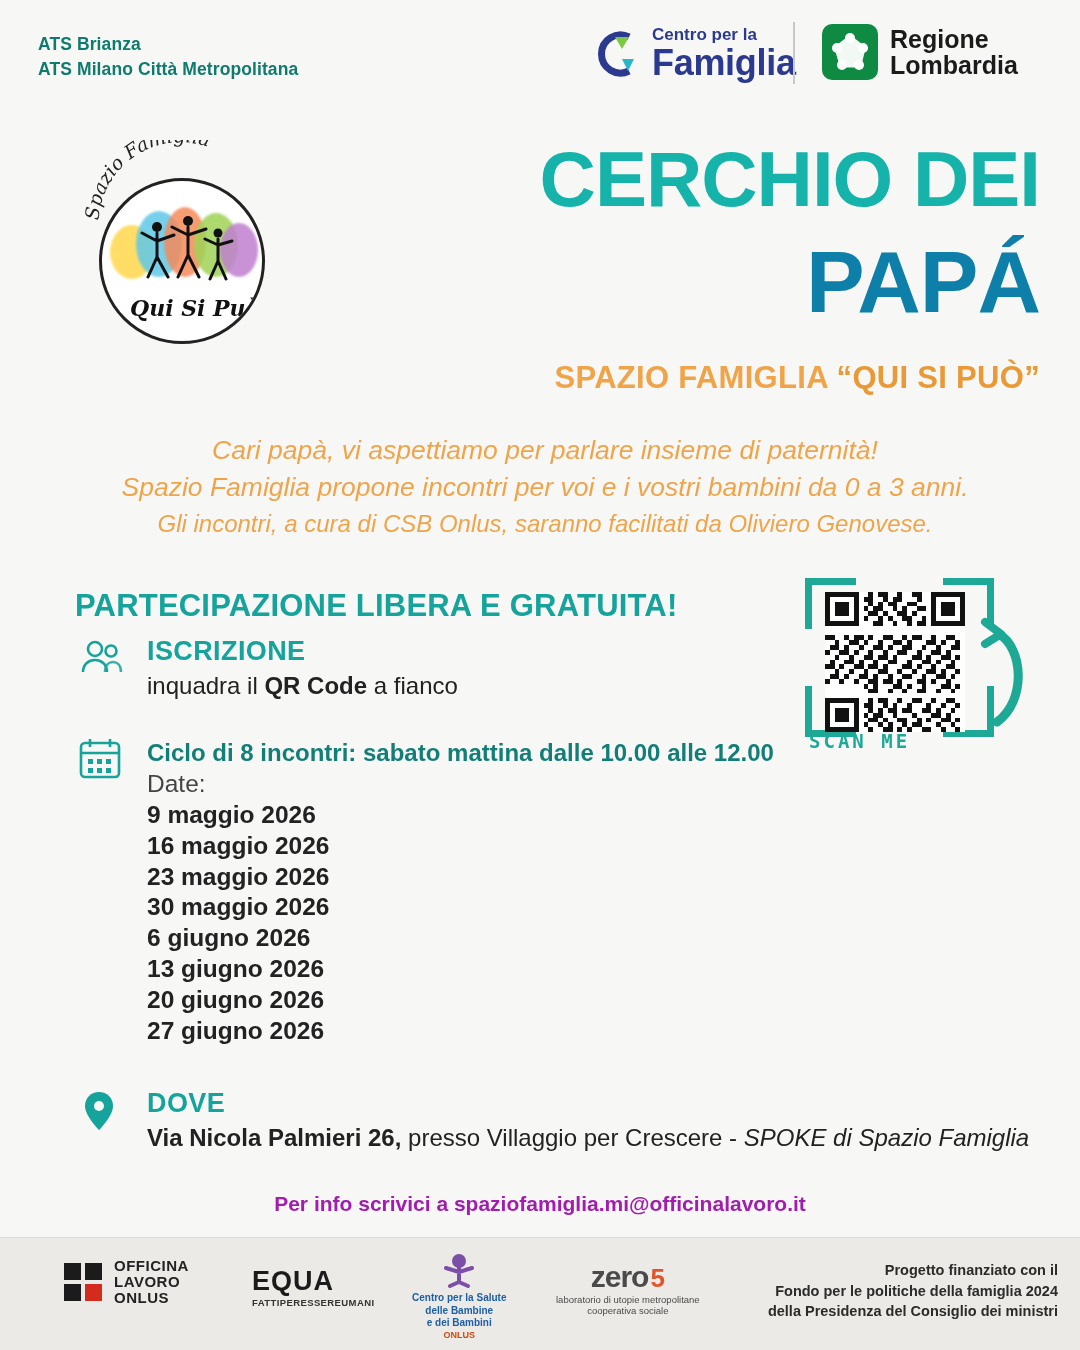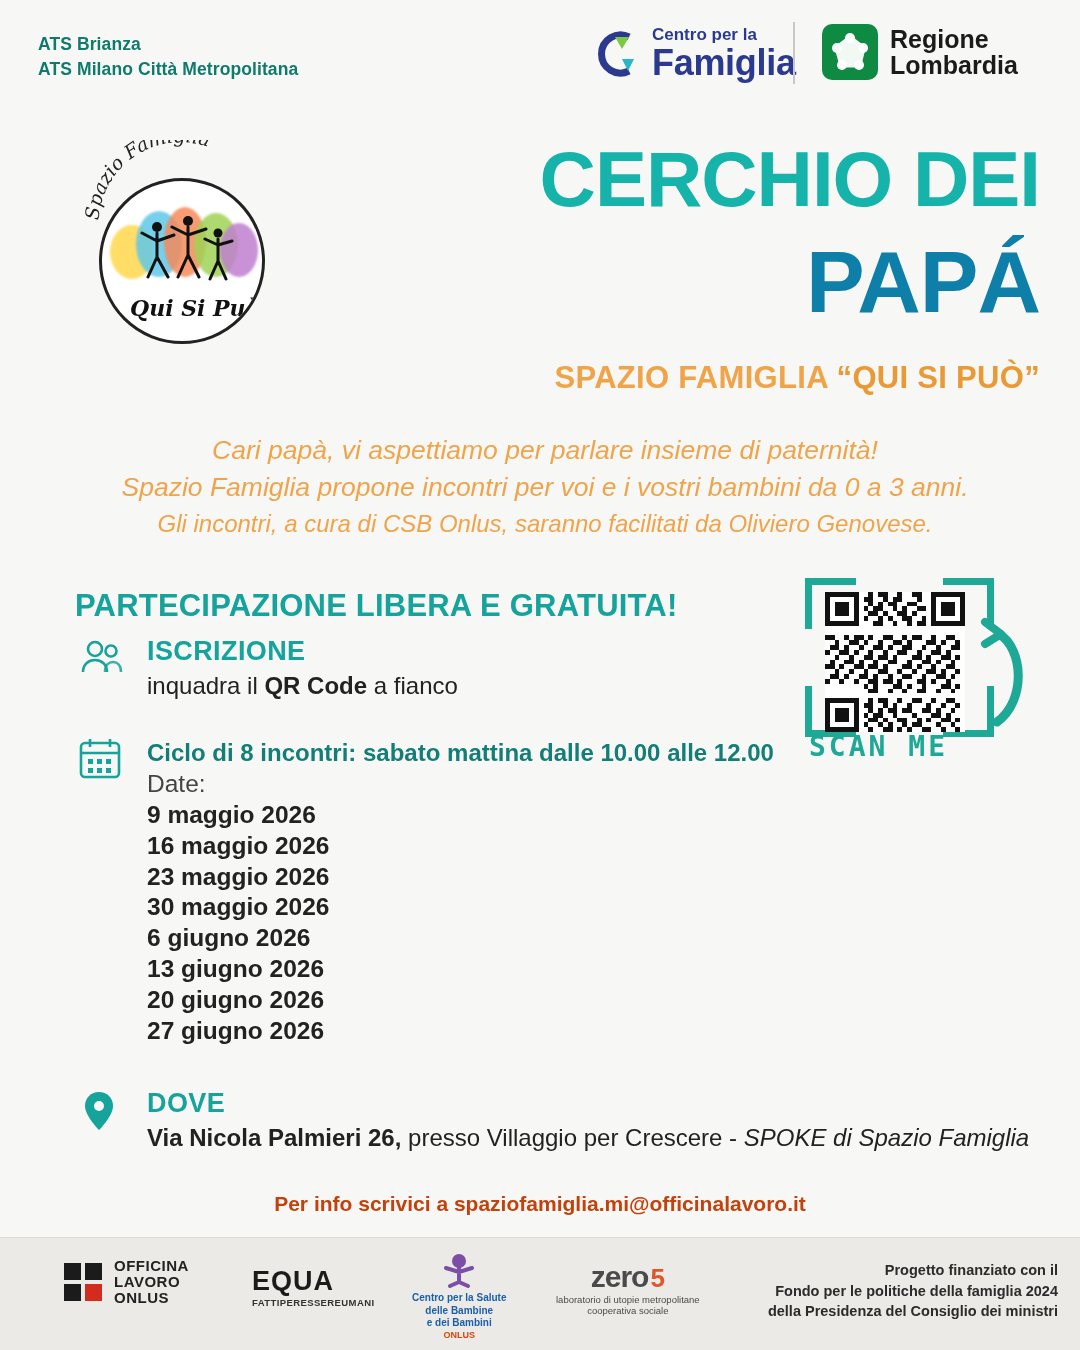--- a/index.html
+++ b/index.html
@@ -280,21 +280,21 @@
     position: absolute;
     left: 24px;
     top: 14px;
     width: 152px;
     height: 140px;
   }
   .scanme {
     position: absolute;
     left: 14px;
     top: 152px;
-    font-size: 28px;
+    font-size: 19px;
     font-weight: bold;
     letter-spacing: 3px;
     color: #1ea896;
     font-family: "DejaVu Sans Mono", monospace;
   }
   .scan-arrow {
     position: absolute;
     left: 176px;
     top: 36px;
     width: 62px;
@@ -303,21 +303,21 @@
 
   
   .info-mail {
     position: absolute;
     left: 0;
     top: 1192px;
     width: 1080px;
     text-align: center;
     font-size: 21px;
     font-weight: bold;
-    color: #c2410c;
+    color: #a21caf;
   }
 
   
   .footer {
     position: absolute;
     left: 0;
     bottom: 0;
     width: 1080px;
     height: 112px;
     background: #eceae6;

